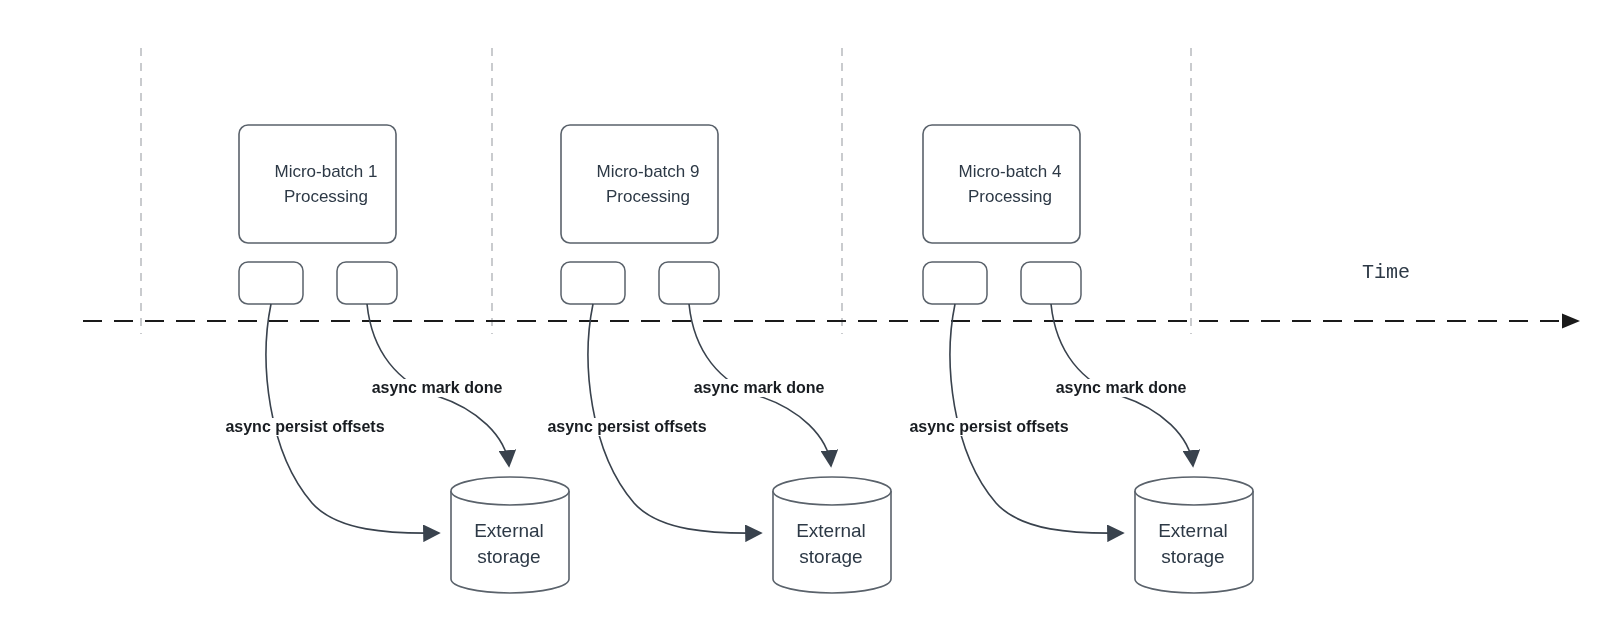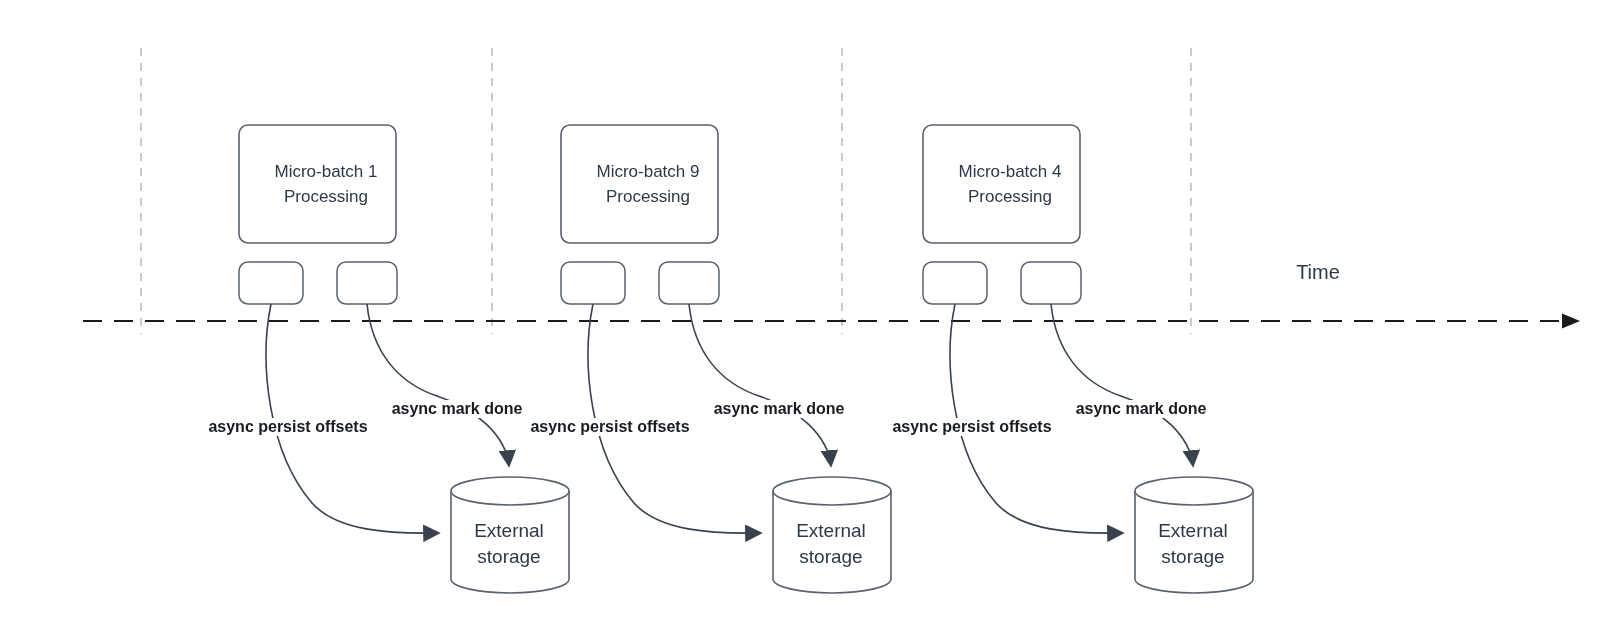--- a/index.html
+++ b/index.html
@@ -40,25 +40,25 @@
   }
   .storage-label{
     position:absolute;left:212px;top:518px;width:116px;
     text-align:center;font-size:19px;line-height:26px;color:var(--text-color);
   }
   .arrow-label{
     position:absolute;transform:translate(-50%,-50%);
     white-space:nowrap;font-weight:bold;font-size:16px;
     color:var(--label-color);background:var(--bg);padding:0 4px;
   }
-  .arrow-label.persist{left:49px;top:427px;}
-  .arrow-label.mark{left:198px;top:409px;margin-left:20px;}
+  .arrow-label.persist{left:66px;top:427px;}
+  .arrow-label.mark{left:198px;top:388px;}
   .time-label{
-    position:absolute;left:1318px;top:272px;transform:translate(-50%,-50%);
-    font-size:20px;color:var(--text-color);white-space:nowrap;
+    position:absolute;left:1386px;top:272px;transform:translate(-50%,-50%);
+    font-size:20px;color:var(--text-color);white-space:nowrap;font-family:Liberation Mono, monospace;
   }
 </style>
 </head>
 <body>
 
 <div class="diagram">
 
   <svg width="1600" height="642" viewBox="0 0 1600 642">
     <defs>
       <marker id="arrow" viewBox="0 0 10 10" refX="9" refY="5" markerWidth="11" markerHeight="11" orient="auto-start-reverse">

